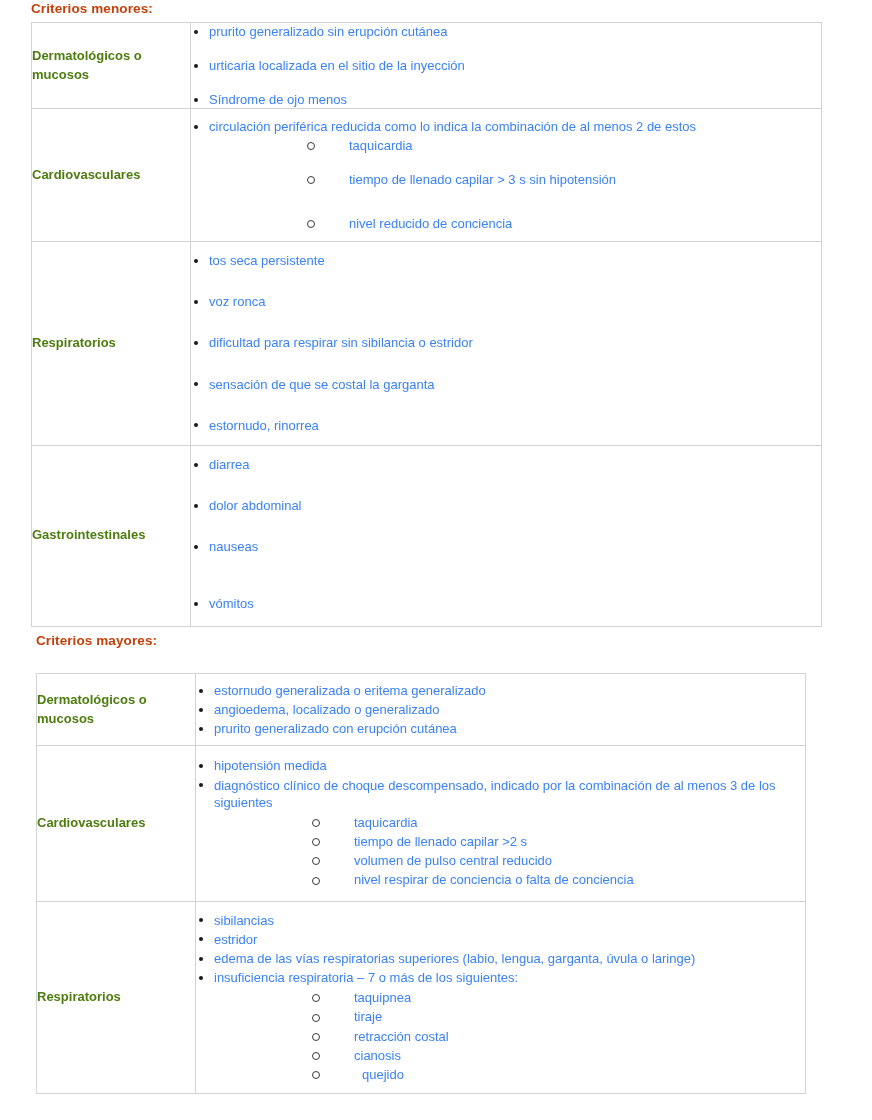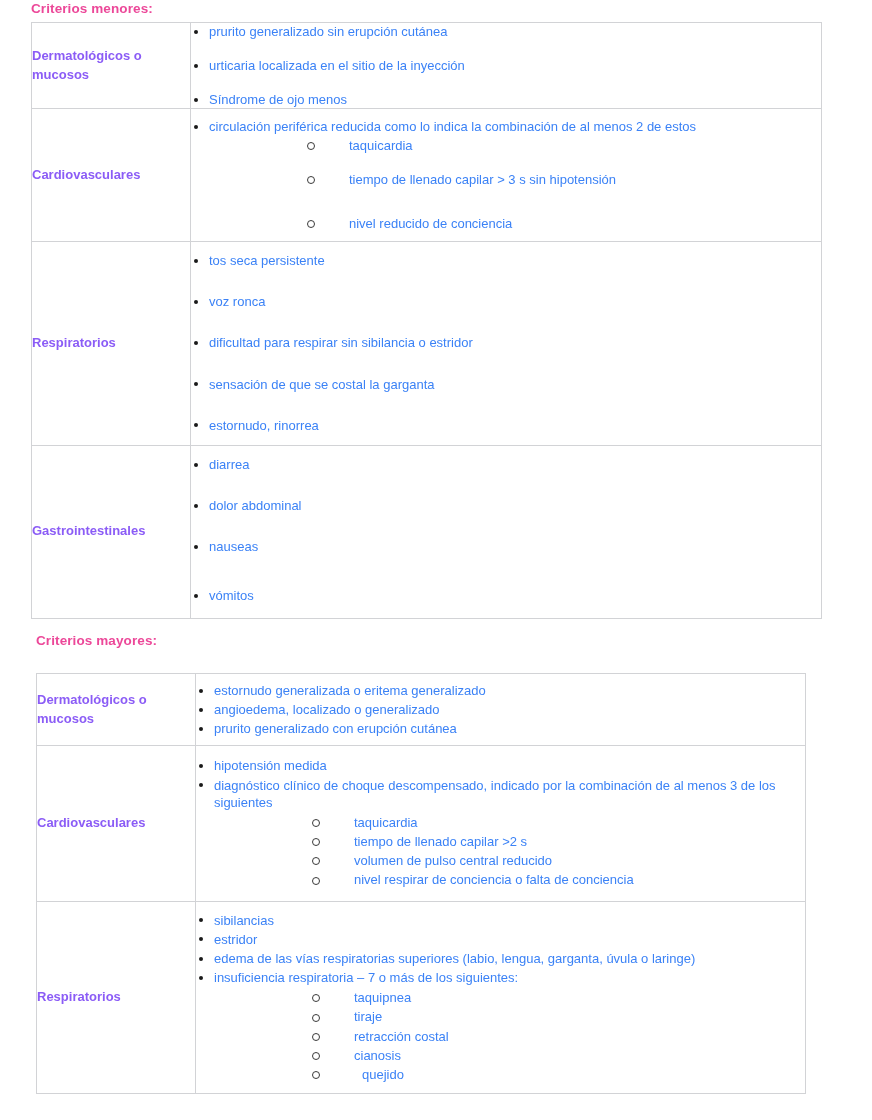--- a/index.html
+++ b/index.html
@@ -13,21 +13,21 @@
     font-family: "Liberation Sans", sans-serif;
     color: #1a1a1a;
     position: relative;
     overflow: hidden;
   }
 
   
   .section-heading {
     font-size: 13.5px;
     font-weight: bold;
-    color: #ec4899;
+    color: #c2410c;
     letter-spacing: 0.1px;
   }
   #heading-menores {
     position: absolute;
     left: 31px;
     top: 1px;
   }
   #heading-mayores {
     position: absolute;
     left: 36px;
@@ -42,21 +42,21 @@
     background: #ffffff;
   }
   table.criteria-table td {
     border: 1px solid #d2d3d6;
     vertical-align: middle;
     padding: 0;
   }
   td.cat-cell {
     font-size: 13px;
     font-weight: bold;
-    color: #8b5cf6;
+    color: #4d7c0f;
     padding: 6px 0 6px 8px;
     line-height: 1.45;
   }
   td.items-cell {
     font-size: 13px;
     color: #3b82f6;
     padding: 6px 6px 6px 10px;
     vertical-align: top;
   }
 
@@ -221,21 +221,21 @@
       <td class="items-cell" style="padding-top:10px;padding-bottom:13px;">
         <ul class="lvl1">
           <li class="item" style="margin-bottom:24px;">
             <span class="bullet"></span>
             <span class="txt">diarrea</span>
           </li>
           <li class="item" style="margin-bottom:24px;">
             <span class="bullet"></span>
             <span class="txt">dolor abdominal</span>
           </li>
-          <li class="item" style="margin-bottom:32px;">
+          <li class="item" style="margin-bottom:40px;">
             <span class="bullet"></span>
             <span class="txt">nauseas</span>
           </li>
           <li class="item">
             <span class="bullet"></span>
             <span class="txt">vómitos</span>
           </li>
         </ul>
       </td>
     </tr>

